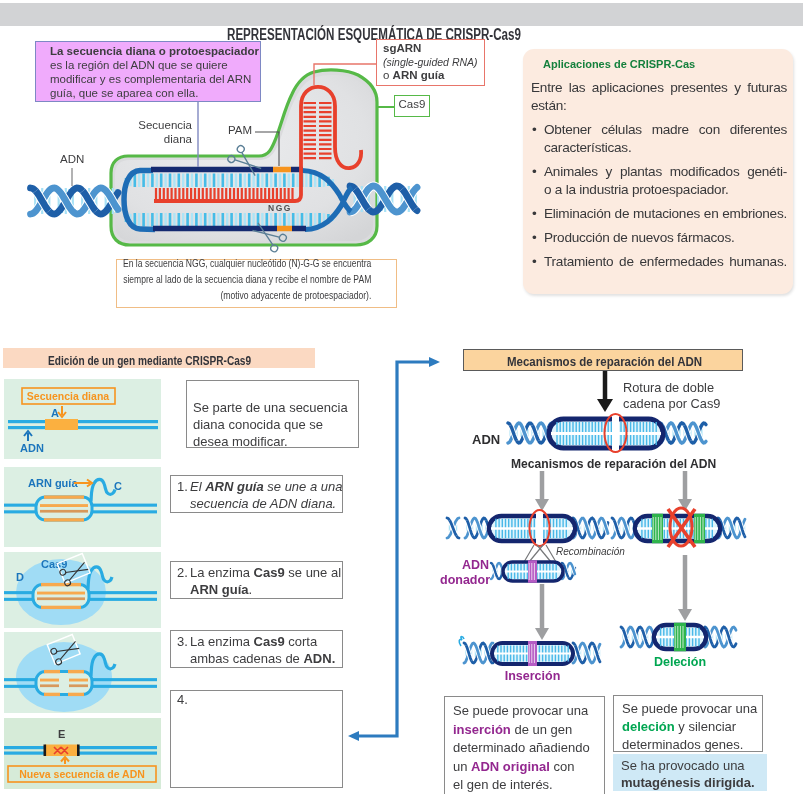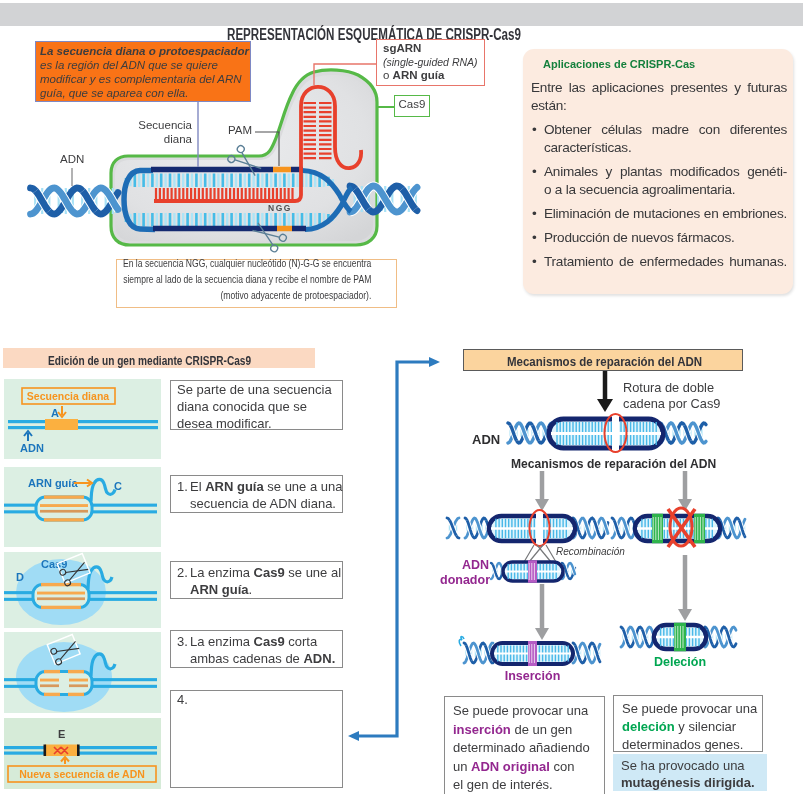--- a/index.html
+++ b/index.html
@@ -68,21 +68,21 @@
 <circle cx="-17" cy="-7" r="4"></circle>
 <circle cx="-18" cy="9" r="4"></circle>
 </g>
 <text x="268" y="211" font-size="8.5" font-weight="bold" fill="#4e4e50" letter-spacing="1.5" font-family="Liberation Sans,sans-serif">NGG</text>
 <path d="M255,132 H279 V166" fill="none" stroke="#4e4e50" stroke-width="1.1"></path>
 <line x1="198" y1="101" x2="198" y2="167" stroke="#8089c0" stroke-width="1.4"></line>
 <line x1="72" y1="168" x2="72" y2="186" stroke="#737375" stroke-width="1.1"></line>
 <path d="M376,64 H314 V85" fill="none" stroke="#e8756a" stroke-width="1.4"></path>
 <line x1="377" y1="107" x2="395" y2="107" stroke="#56b947" stroke-width="2"></line>
     </svg>
-<div class="abs" style="left:35px;top:41px;width:210px;height:56px;border:1px solid #7e88c4;background:#f97316;padding:3px 0 0 4px;font-size:11.5px;line-height:13.9px;color:#3d3d3f;white-space:nowrap;font-style:italic;">
+<div class="abs" style="left:35px;top:41px;width:210px;height:56px;border:1px solid #7e88c4;background:#f0abfc;padding:3px 0 0 14px;font-size:11.5px;line-height:13.9px;color:#3d3d3f;white-space:nowrap;">
 <b>La secuencia diana o protoespaciador</b><br>es la región del ADN que se quiere<br>modificar y es complementaria del ARN<br>guía, que se aparea con ella.</div>
 <div class="abs" style="left:122px;top:119px;width:70px;text-align:right;font-size:11.5px;line-height:13.5px;color:#3d3d3f;">Secuencia<br>diana</div>
 <div class="abs" style="left:228px;top:124px;font-size:11.5px;color:#3d3d3f;">PAM</div>
 <div class="abs" style="left:60px;top:153px;font-size:11.5px;color:#3d3d3f;">ADN</div>
 <div class="abs" style="left:376px;top:39px;width:101px;height:43px;border:1.4px solid #e8756a;background:#fff;padding:2px 0 0 6px;font-size:11.5px;line-height:13.5px;color:#3d3d3f;white-space:nowrap;">
 <b>sgARN</b><br><i style="font-size:10.5px;">(single-guided RNA)</i><br>o <b>ARN guía</b></div>
 <div class="abs" style="left:394px;top:95px;width:34px;height:17px;border:1.6px solid #56b947;background:#fff;padding:2px 0 1px 0;text-align:center;font-size:11.5px;color:#3d3d3f;">Cas9</div>
 <div class="abs" style="left:116px;top:259px;width:279px;height:47px;border:1px solid #f0bd85;background:#fff;"></div>
 <div class="abs" style="left:123px;top:256px;font-size:10.2px;line-height:15.8px;color:#3d3d3f;text-align:right;"><span class="cx" style="transform:scaleX(0.84);">En la secuencia NGG, cualquier nucleótido (N)-G-G se encuentra<br>siempre al lado de la secuencia diana y recibe el nombre de PAM<br>(motivo adyacente de protoespaciador).</span></div>
 
@@ -92,21 +92,21 @@
 <div class="jl">Entre las aplicaciones presentes y futuras</div>
 <div>están:</div>
 <div style="margin-top:6px;position:relative;padding-left:13px;">
         <span style="position:absolute;left:1px;">•</span>
         <div class="jl">Obtener células madre con diferentes</div>
         <div>características.</div>
       </div>
 <div style="margin-top:6px;position:relative;padding-left:13px;">
         <span style="position:absolute;left:1px;">•</span>
         <div class="jl">Animales y plantas modificados genéti-</div>
-        <div>o a la secuencia agroalimentaria.</div>
+        <div>o a la industria protoespaciador.</div>
       </div>
 <div style="margin-top:6px;position:relative;padding-left:13px;">
         <span style="position:absolute;left:1px;">•</span>
         <div class="jl">Eliminación de mutaciones en embriones.</div>
       </div>
 <div style="margin-top:6px;position:relative;padding-left:13px;">
         <span style="position:absolute;left:1px;">•</span>
         <div>Producción de nuevos fármacos.</div>
       </div>
 <div style="margin-top:6px;position:relative;padding-left:13px;">
@@ -200,25 +200,25 @@
 <rect x="0" y="33.5" width="153" height="3.2" fill="#29abe2"></rect>
 <rect x="41" y="26.5" width="33" height="11.5" fill="#fbb040"></rect>
 <path d="M50,29 L57,36 M57,29 L50,36 M57,29 L64,36 M64,29 L57,36" stroke="#e8402c" stroke-width="1.6" fill="none"></path>
 <rect x="39.5" y="26.5" width="2.6" height="11.5" fill="#1a1a1a"></rect>
 <rect x="73" y="26.5" width="2.6" height="11.5" fill="#1a1a1a"></rect>
 <text x="54" y="20" font-size="11" font-weight="bold" fill="#3d3d3f">E</text>
 <path d="M61,46 V41 M57,43.5 L61,39 L65,43.5" fill="none" stroke="#f7941e" stroke-width="2"></path>
 <rect x="4" y="48" width="148" height="16" fill="none" stroke="#f7941e" stroke-width="1.6"></rect>
 <text x="78" y="60" font-size="10.5" font-weight="bold" fill="#f7941e" text-anchor="middle">Nueva secuencia de ADN</text>
     </svg>
-<div class="box" style="left:170px;top:380px;width:165px;height:48px;padding:0 0 0 6px;font-size:13px;line-height:17px;white-space:nowrap;">Se parte de una secuencia<br>diana conocida que se<br>desea modificar.</div>
+<div class="box" style="left:186px;top:380px;width:165px;height:48px;padding:18px 0 0 6px;font-size:13px;line-height:17px;white-space:nowrap;">Se parte de una secuencia<br>diana conocida que se<br>desea modificar.</div>
 <div class="box" style="left:170px;top:475px;width:165px;height:34px;padding:2px 0 0 6px;font-size:13px;line-height:17px;white-space:nowrap;">
       <div style="display:flex;">
         <div style="width:13px;flex:none;">1.</div>
-        <div style="white-space:nowrap;">El <b>ARN guía</b> se une a una<br>secuencia de ADN diana.</div>
+        <div style="white-space:nowrap;font-style:italic;">El <b>ARN guía</b> se une a una<br>secuencia de ADN diana.</div>
       </div>
     </div>
 <div class="box" style="left:170px;top:561px;width:165px;height:34px;padding:2px 0 0 6px;font-size:13px;line-height:17px;white-space:nowrap;">
       <div style="display:flex;">
         <div style="width:13px;flex:none;">2.</div>
         <div style="white-space:nowrap;">La enzima <b>Cas9</b> se une al<br><b>ARN guía</b>.</div>
       </div>
     </div>
 <div class="box" style="left:170px;top:630px;width:165px;height:34px;padding:2px 0 0 6px;font-size:13px;line-height:17px;white-space:nowrap;">
       <div style="display:flex;">

